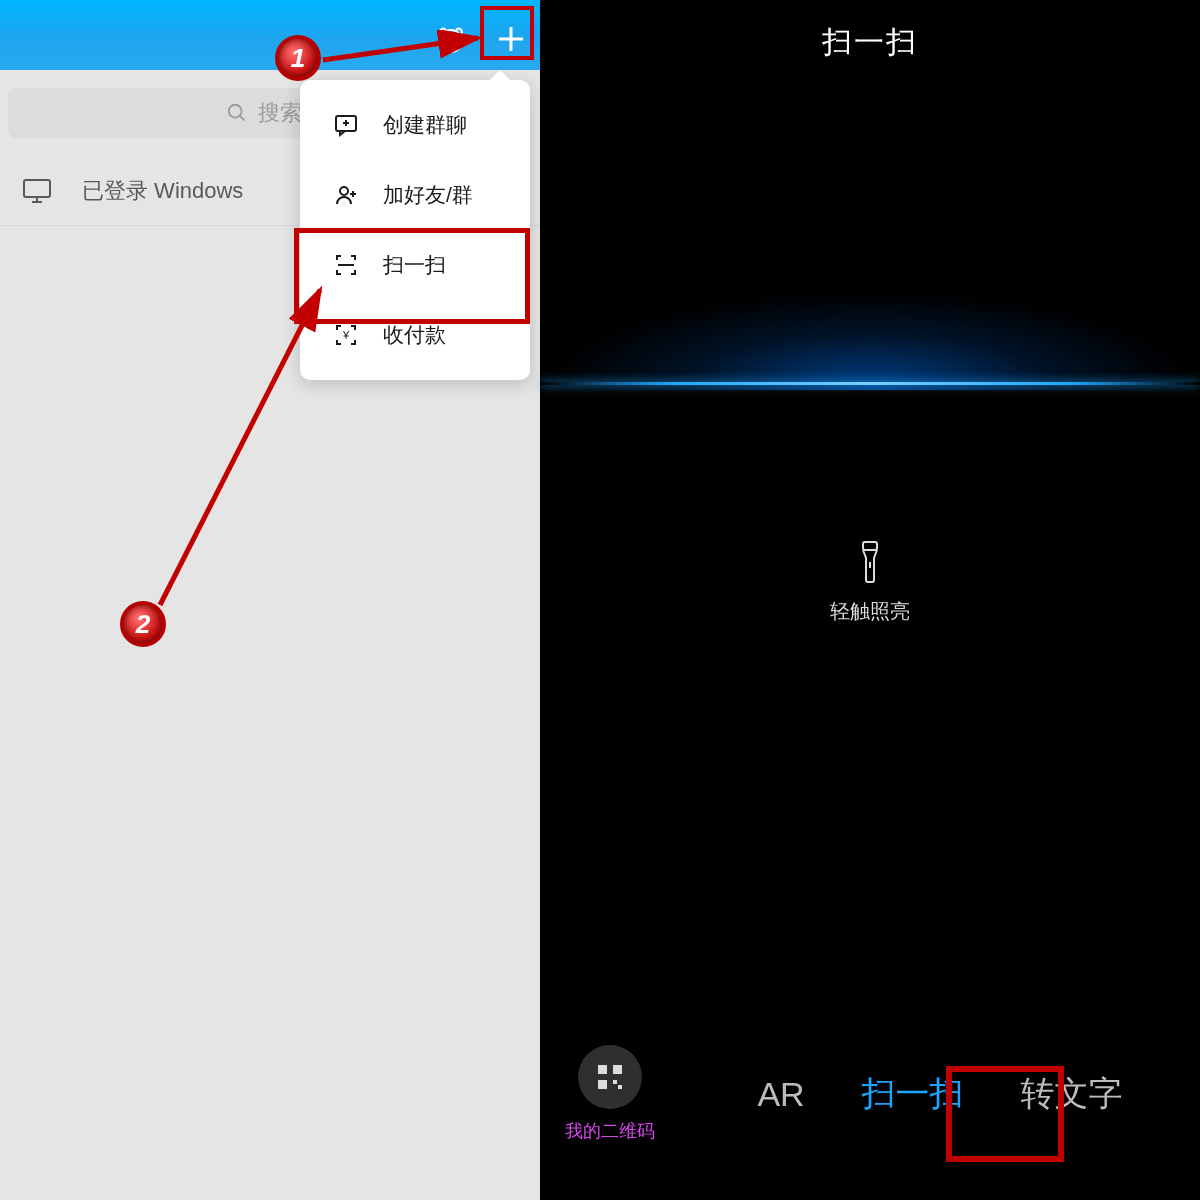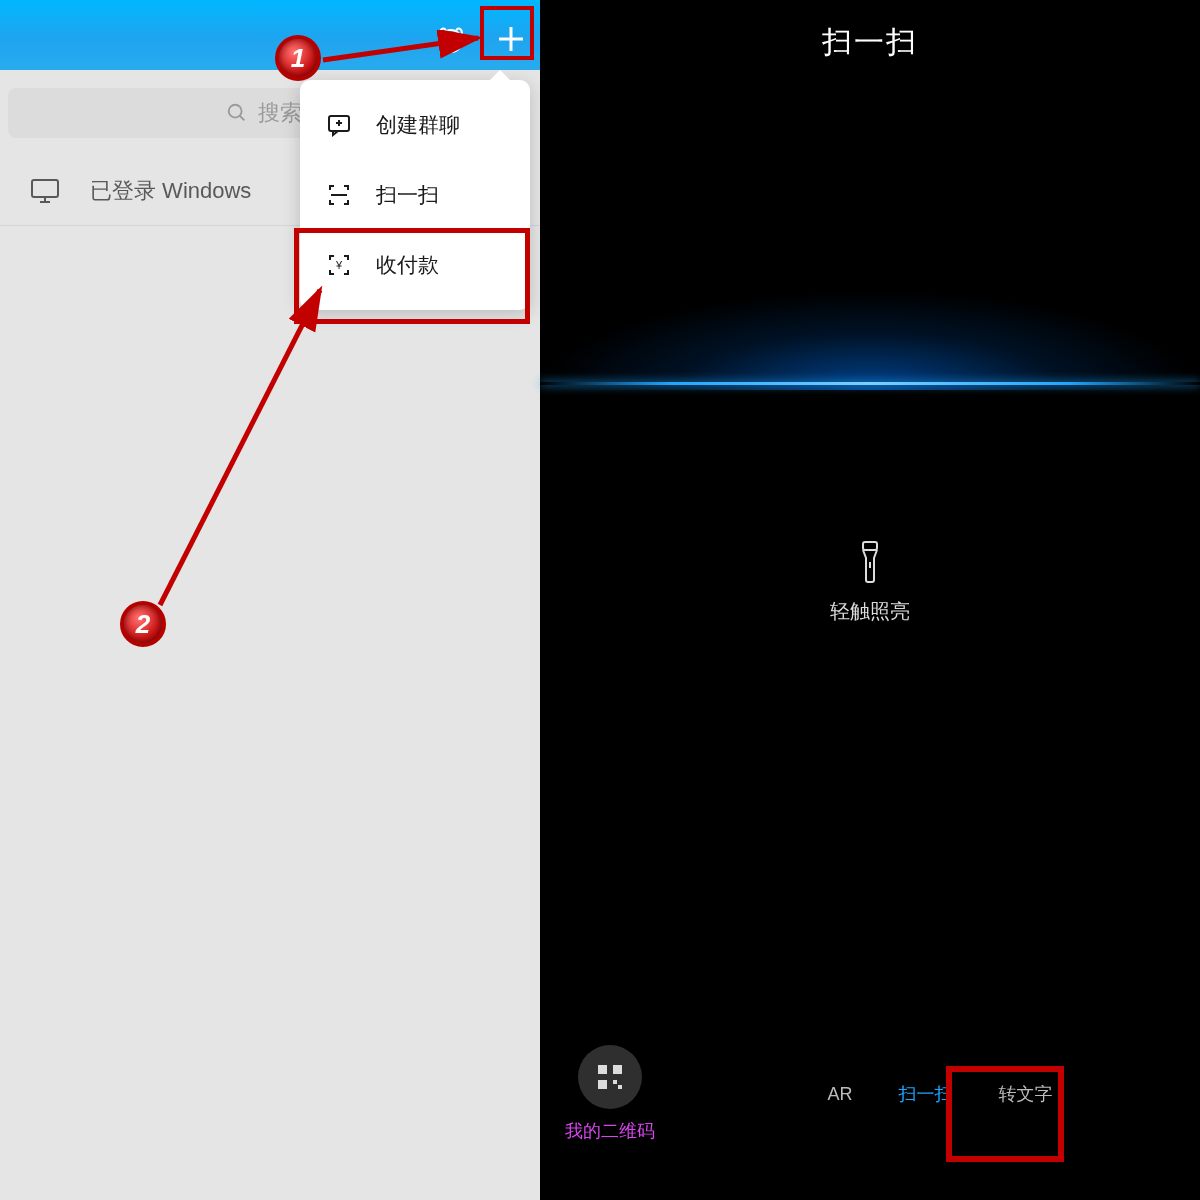--- a/index.html
+++ b/index.html
@@ -15,27 +15,27 @@
   .plus-btn { right:10px; }
   .plus-btn svg line { stroke:#fff; stroke-width:3; }
   .red-box-plus { position:absolute; top:6px; right:6px; width:54px; height:54px; border:4px solid #c20000; pointer-events:none; }
 
   
   .search-wrap { padding:18px 20px 18px 8px; background:#e5e5e5; }
   .search-bar { height:50px; background:#dcdcdc; border-radius:8px; display:flex; align-items:center; justify-content:center; color:#9a9a9a; font-size:22px; }
   .search-bar svg { margin-right:10px; }
 
   
-  .login-row { height:70px; display:flex; align-items:center; padding:0 30px; color:#595959; font-size:22px; border-bottom:1px solid #d6d6d6; background:#e5e5e5; }
+  .login-row { height:70px; display:flex; align-items:center; padding:0 22px; color:#595959; font-size:22px; border-bottom:1px solid #d6d6d6; background:#e5e5e5; }
   .login-row svg { margin-right:30px; }
 
   
   .dropdown { position:absolute; top:80px; right:10px; width:230px; background:#fff; border-radius:10px; box-shadow:0 4px 18px rgba(0,0,0,.18); padding:10px 0; }
   .dropdown::before { content:""; position:absolute; top:-10px; right:20px; border-left:10px solid transparent; border-right:10px solid transparent; border-bottom:10px solid #fff; }
-  .dd-item { display:flex; align-items:center; padding:20px 24px; font-size:21px; color:#1b1b1b; cursor:pointer; }
+  .dd-item { display:flex; align-items:center; padding:20px 31px; font-size:21px; color:#1b1b1b; cursor:pointer; }
   .dd-item .ic { width:30px; height:30px; margin-right:22px; display:flex; align-items:center; justify-content:center; color:#1b1b1b; }
   .red-box-scan { position:absolute; top:228px; right:10px; width:236px; height:96px; border:5px solid #c20000; pointer-events:none; }
 
   
   .badge { position:absolute; width:46px; height:46px; border:4px solid #b50000; border-radius:50%; background:radial-gradient(circle at 40% 35%, #ff6a6a 5%, #c91313 60%, #8b0000 100%); color:#fff; font-weight:bold; font-size:26px; display:flex; align-items:center; justify-content:center; font-style:italic; pointer-events:none; box-shadow:inset 0 0 6px rgba(0,0,0,.5); }
   .badge1 { top:35px; left:275px; }
   .badge2 { top:601px; left:120px; }
 
   
   svg.arrow { position:absolute; pointer-events:none; }
@@ -45,21 +45,21 @@
   .scan-glow { position:absolute; top:290px; left:0; right:0; height:100px; background:radial-gradient(ellipse at 50% 100%, rgba(0,120,255,.55) 0%, rgba(0,120,255,.15) 40%, rgba(0,0,0,0) 70%); }
   .scan-line { position:absolute; top:382px; left:0; right:0; height:3px; background:linear-gradient(90deg, rgba(0,0,0,0) 0%, #1ea7ff 20%, #7cd0ff 50%, #1ea7ff 80%, rgba(0,0,0,0) 100%); box-shadow:0 0 10px #1ea7ff; }
 
   .torch { position:absolute; top:540px; left:0; right:0; text-align:center; color:#dcdcdc; font-size:20px; }
   .torch svg { display:block; margin:0 auto 14px; }
 
   
   .bbar { position:absolute; bottom:46px; left:0; right:0; height:120px; display:flex; align-items:center; }
   .side-btn { width:140px; text-align:center; color:#d946ef; font-size:18px; }
   .circle { width:64px; height:64px; border-radius:50%; background:#2f2f2f; margin:0 auto 10px; display:flex; align-items:center; justify-content:center; }
-  .middle { flex:1; display:flex; align-items:center; justify-content:center; gap:34px; font-size:18px; }
+  .middle { flex:1; display:flex; align-items:center; justify-content:center; gap:45px; font-size:34px; }
   .mode { color:#bcbcbc; padding:10px 6px; }
   .mode.active { color:#1aa5ff; }
   .red-box-text { position:absolute; bottom:38px; left:406px; width:118px; height:96px; border:6px solid #c20000; pointer-events:none; }
 </style>
 </head>
 <body>
 
 <div class="left">
   <div class="left-header">
     <span class="header-icon face-icon">
@@ -107,20 +107,31 @@
             <path d="M6 18 L6 22 L11 18"></path>
             <line x1="12" y1="7" x2="12" y2="13"></line>
             <line x1="9" y1="10" x2="15" y2="10"></line>
           </svg>
       </span>
       <span>创建群聊</span>
     </div>
     <div class="dd-item">
       <span class="ic">
         <svg width="24" height="24" viewBox="0 0 24 24" fill="none" stroke="#1b1b1b" stroke-width="2">
+            <circle cx="10" cy="8" r="4"></circle>
+            <path d="M3 21c0-4 3-7 7-7s7 3 7 7"></path>
+            <line x1="19" y1="8" x2="19" y2="14"></line>
+            <line x1="16" y1="11" x2="22" y2="11"></line>
+          </svg>
+      </span>
+      <span>加好友/群</span>
+    </div>
+    <div class="dd-item">
+      <span class="ic">
+        <svg width="24" height="24" viewBox="0 0 24 24" fill="none" stroke="#1b1b1b" stroke-width="2">
             <path d="M3 7V3h4M21 7V3h-4M3 17v4h4M21 17v4h-4"></path>
             <line x1="4" y1="12" x2="20" y2="12"></line>
           </svg>
       </span>
       <span>扫一扫</span>
     </div>
     <div class="dd-item">
       <span class="ic">
         <svg width="24" height="24" viewBox="0 0 24 24" fill="none" stroke="#1b1b1b" stroke-width="2">
             <path d="M3 7V3h4M21 7V3h-4M3 17v4h4M21 17v4h-4"></path>

